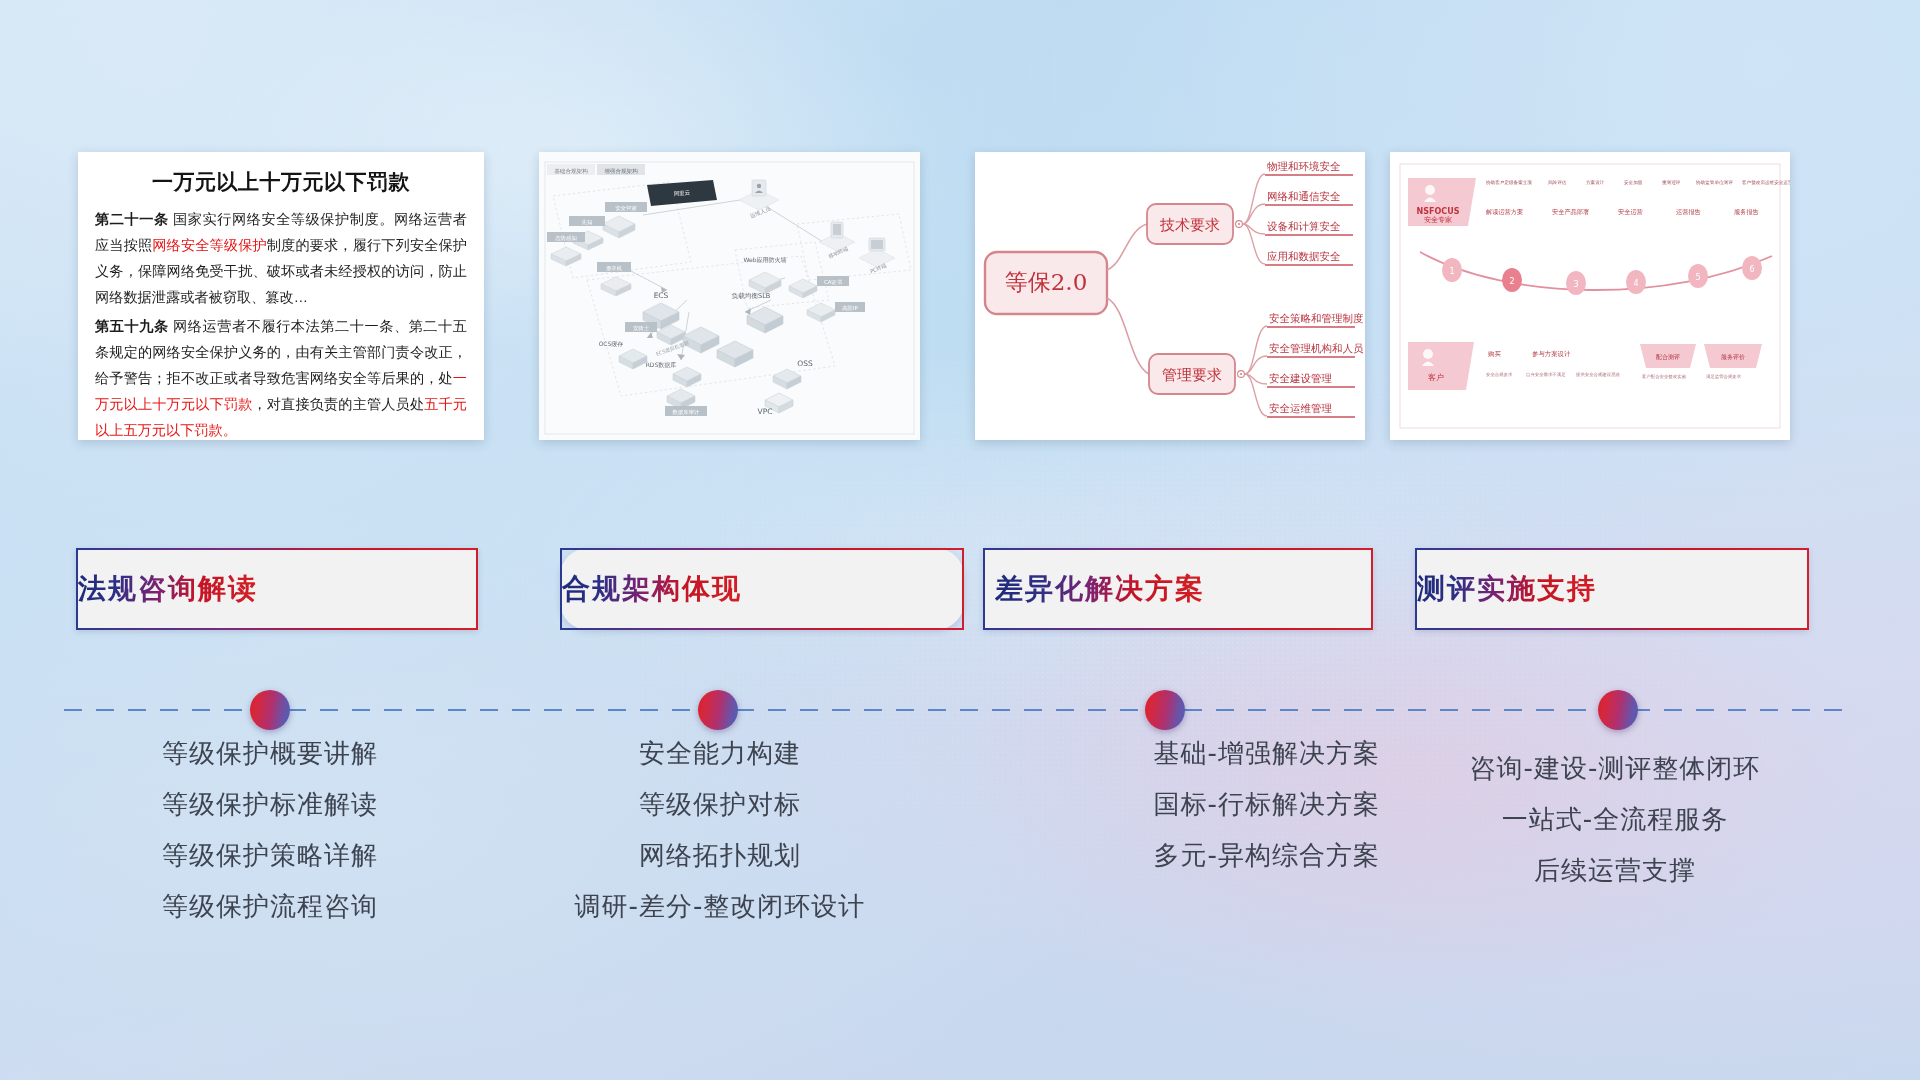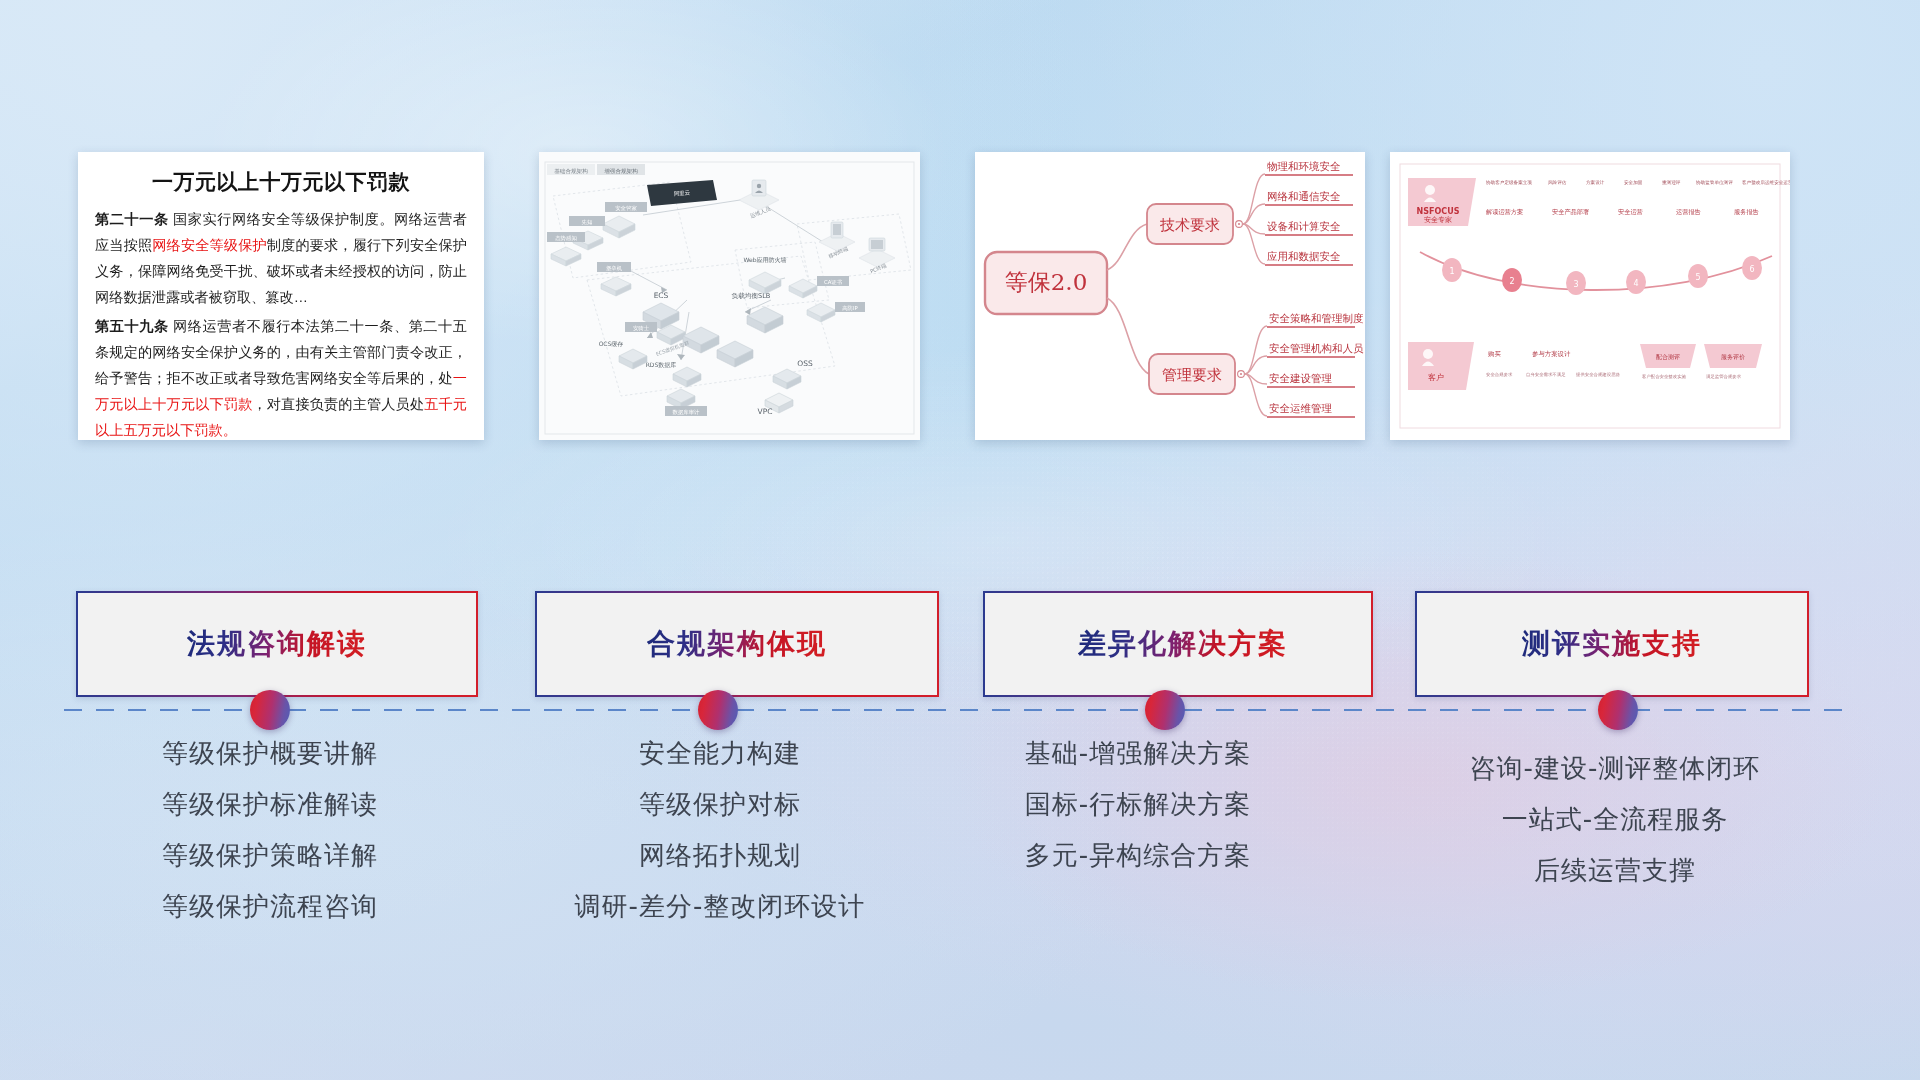--- a/index.html
+++ b/index.html
@@ -72,30 +72,29 @@
   .mind { position:relative; width:100%; height:100%; background:#fff; }
   .mind svg { display:block; width:100%; height:100%; }
 
   
   .nsf { position:relative; width:100%; height:100%; background:#b91c1c; }
   .nsf svg { display:block; width:100%; height:100%; }
 
   
   .labels { position:absolute; top:548px; left:0; width:1920px; height:96px; }
   .label-box {
-    position:absolute; top:0; height:106px;
+    position:absolute; top:0; height:82px;
     background:#f2f2f2;
     border:2px solid;
     border-image:linear-gradient(90deg,#2b3a8f 0%,#7b2a77 38%,#cf1324 70%,#d21e2b 100%) 1;
-    display:flex; align-items:center; justify-content:center;
+    display:flex; align-items:center; 
     box-shadow:0 2px 6px rgba(50,60,110,.16);
-    margin-top:43px;
   }
   .label-box.b1 { left:76px;   width:402px; }
-  .label-box.b2 { left:535px;  width:404px; }
+  .label-box.b2 { left:560px;  width:404px;border-radius:28px; }
   .label-box.b3 { left:983px;  width:390px;padding-left:10px; }
   .label-box.b4 { left:1415px; width:394px; }
   .label-text {
     font-size:28px; font-weight:bold; letter-spacing:2px;
     font-family:"DejaVu Sans","Liberation Sans",sans-serif;
     background:linear-gradient(100deg,#1d2a7a 0%,#2e2f86 22%,#7d2171 45%,#c41425 66%,#d41f23 100%);
     -webkit-background-clip:text; background-clip:text;
     -webkit-text-fill-color:transparent; color:transparent;
     white-space:nowrap;
   }
@@ -115,21 +114,21 @@
   .tl-dot.d1 { left:250px; }
   .tl-dot.d2 { left:698px; }
   .tl-dot.d3 { left:1145px; }
   .tl-dot.d4 { left:1598px; }
 
   
   .cols { position:absolute; top:740px; left:0; width:1920px; height:240px; }
   .col { position:absolute; top:0; text-align:center; }
   .col.k1 { left:60px;   width:420px; }
   .col.k2 { left:500px;  width:440px; }
-  .col.k3 { left:928px;  width:420px; }
+  .col.k3 { left:960px;  width:420px;text-align:right; }
   .col.k4 { left:1400px; width:430px; }
   .col.k4 { top:755px; top:15px; }
   .col-item {
     font-size:26px; color:#3d4450; line-height:1; margin-bottom:25px;
     letter-spacing:1px; white-space:nowrap;
     font-family:"DejaVu Sans","Liberation Sans",sans-serif;
   }
 </style>
 </head>
 <body>

